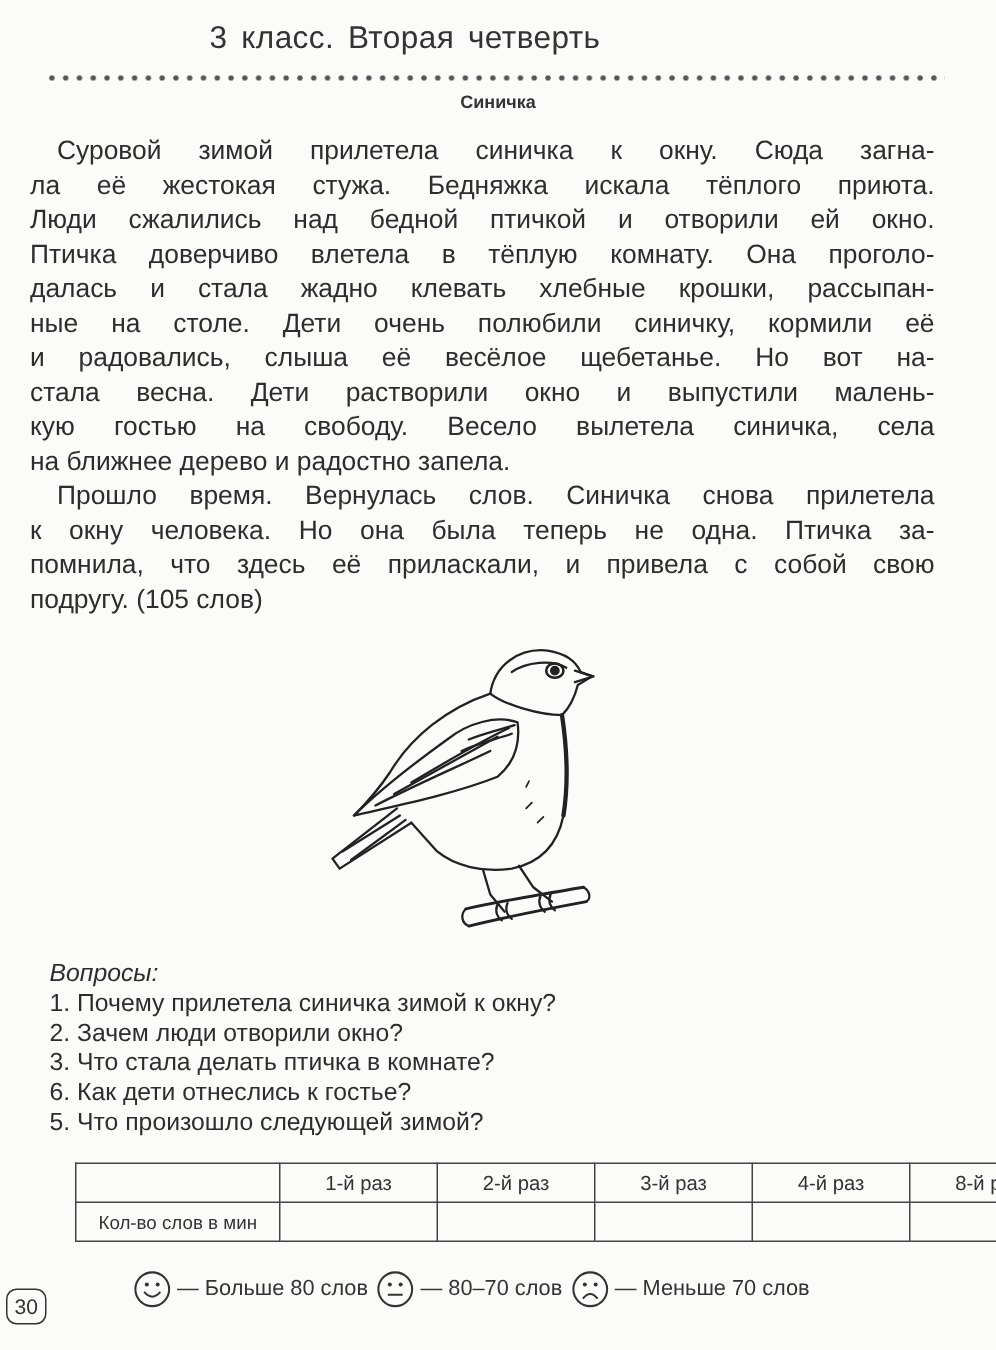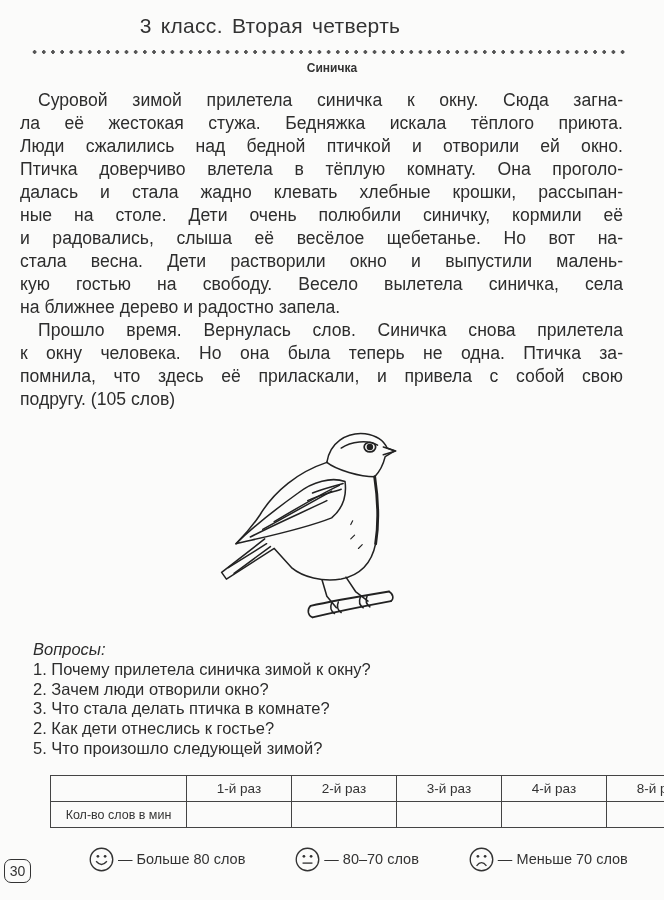--- a/index.html
+++ b/index.html
@@ -50,21 +50,21 @@
     padding: 0 4px;
   }
   table.reading td.rowlabel { text-align: center; font-size: 12.5px; width: 127px; }
   .pagenum {
     position: absolute; left: 4px; top: 859px; width: 25px; height: 22px;
     border: 1.5px solid #333; border-radius: 7px;
     font-size: 14px; text-align: center; line-height: 22px; color: #333;
   }
   .legend {
     position: absolute; left: 88px; top: 845px; height: 28px;
-    display: flex; align-items: center; font-size: 14.5px; color: #333; gap: 44px;
+    display: flex; align-items: center; font-size: 14.5px; color: #333;
   }
   .legend .item { display: flex; align-items: center; margin-right: 5px; }
   .legend svg { width: 27px; height: 27px; margin-right: 3px; }
 </style>
 </head>
 <body>
 
 <div class="header">3 класс. Вторая четверть</div>
 <div class="dots"></div>
 <div class="title">Синичка</div>
@@ -129,21 +129,21 @@
   <path d="M150 140 L154 136" stroke-width="1.2"></path>
   <path d="M158 150 L162 146" stroke-width="1.2"></path>
   <path d="M150 125 L152 121" stroke-width="1.2"></path>
 </svg>
 
 <div class="questions">
   <div class="qhead">Вопросы:</div>
   <div class="q">1. Почему прилетела синичка зимой к окну?</div>
   <div class="q">2. Зачем люди отворили окно?</div>
   <div class="q">3. Что стала делать птичка в комнате?</div>
-  <div class="q">2. Как дети отнеслись к гостье?</div>
+  <div class="q">6. Как дети отнеслись к гостье?</div>
   <div class="q">5. Что произошло следующей зимой?</div>
 </div>
 
 <table class="reading">
   <tbody>
       <tr>
     <th></th>
     <th>1-й раз</th>
     <th>2-й раз</th>
     <th>3-й раз</th>

